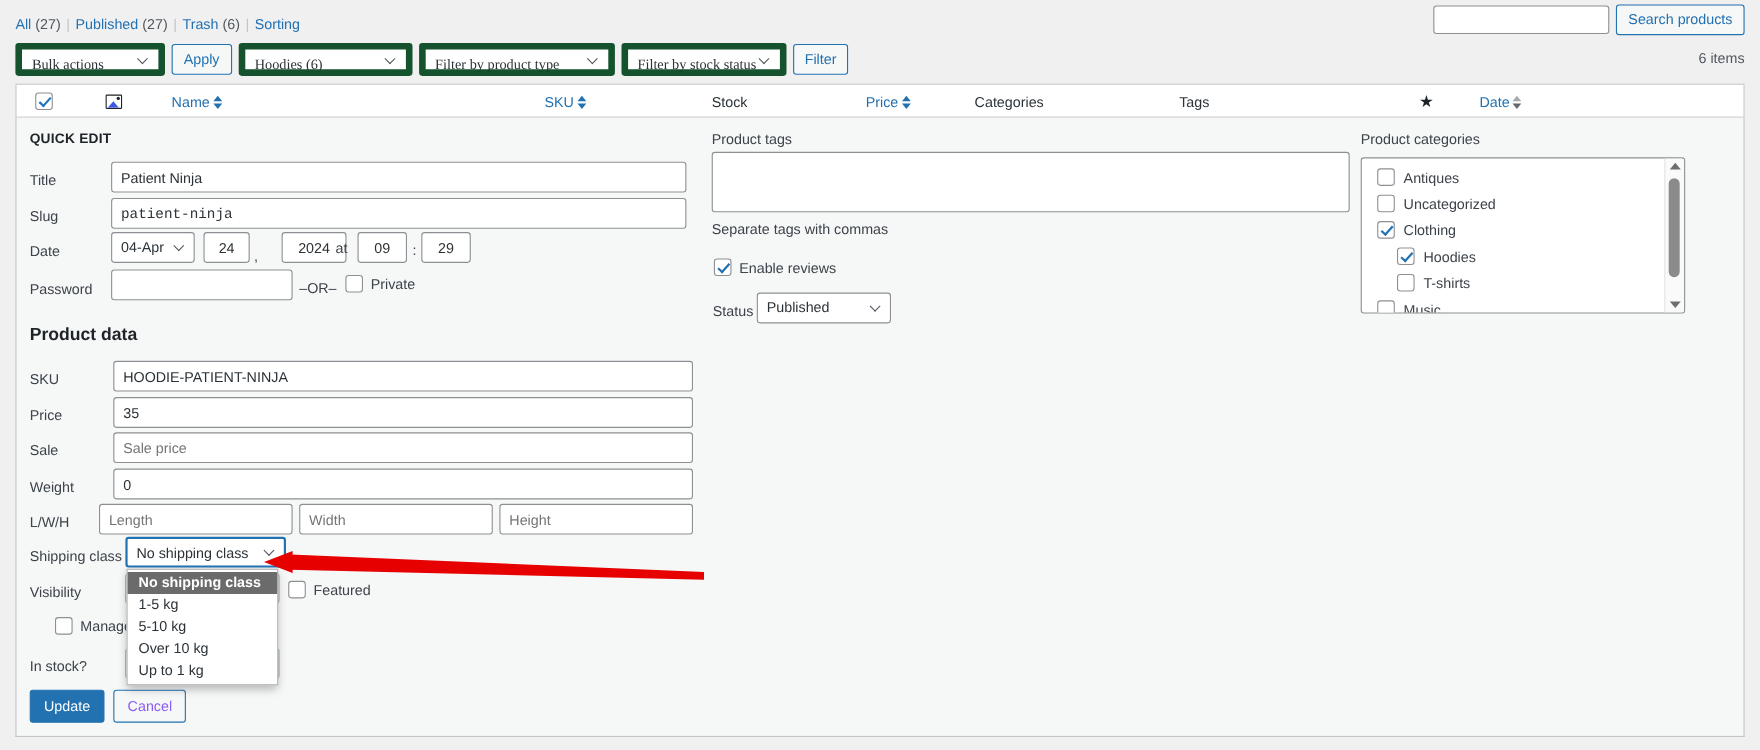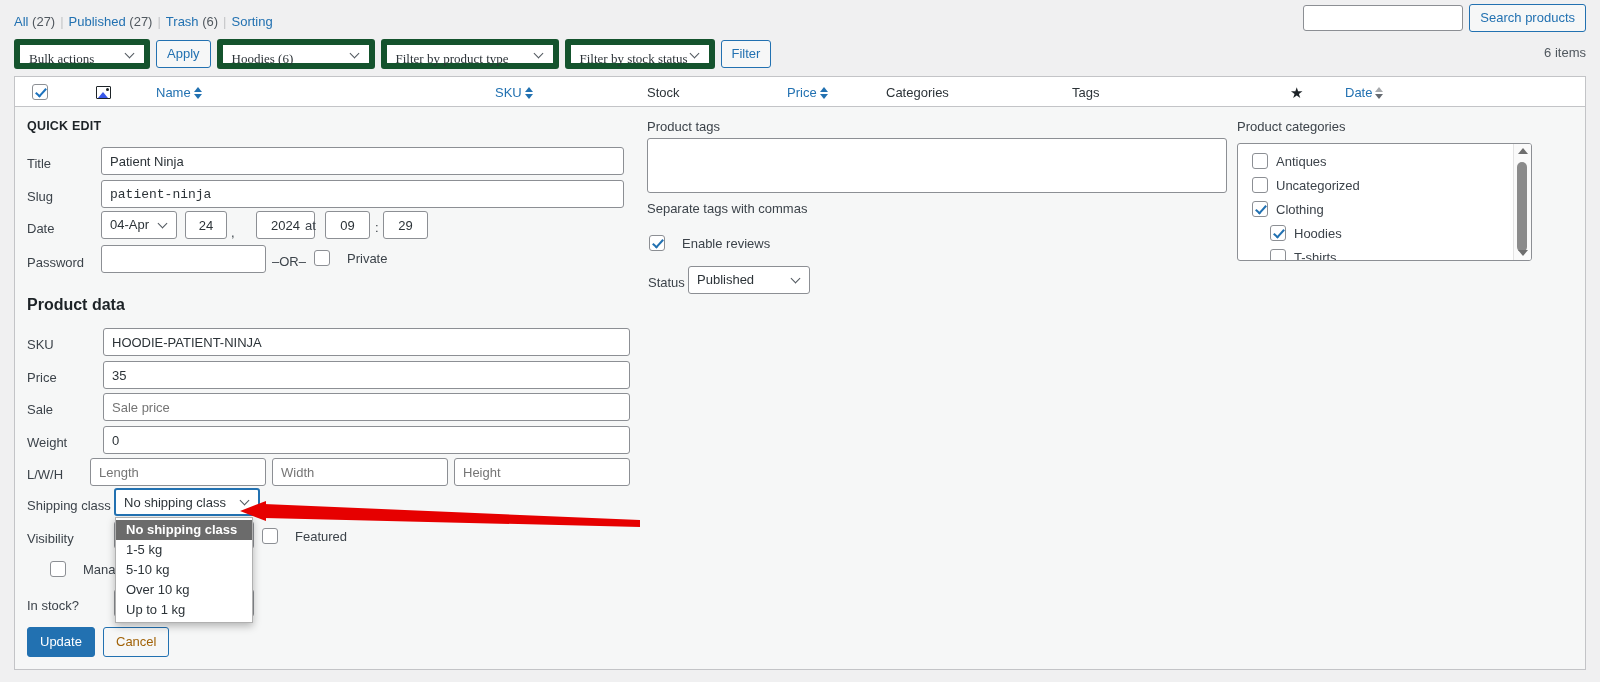--- a/index.html
+++ b/index.html
@@ -319,21 +319,21 @@
     position: absolute;
     font-size: 13px;
     color: #3c434a;
     line-height: 18px;
   }
 
   .cbrow {
     position: absolute;
     display: flex;
     align-items: center;
-    gap: 17px;
+    gap: 7px;
     font-size: 13px;
     color: #3c434a;
     white-space: nowrap;
   }
   .cb {
     position: relative;
     width: 16px; height: 16px;
     box-sizing: border-box;
     border: 1px solid #8c8f94;
     border-radius: 3px;
@@ -473,21 +473,21 @@
     cursor: pointer;
   }
   .btn-cancel {
     position: absolute;
     height: 30px;
     box-sizing: border-box;
     padding: 0 12px;
     background: #f6f7f7;
     border: 1px solid #2271b1;
     border-radius: 3px;
-    color: #a16207;
+    color: #8b5cf6;
     font-size: 13px;
     font-family: "Liberation Sans", sans-serif;
     line-height: 28px;
     cursor: pointer;
   }
 
   
   .annot-arrow {
     position: absolute;
     z-index: 60;
@@ -649,21 +649,21 @@
       <span>Enable reviews</span>
     </div>
 
     <div class="fld-label" style="left:633px; top:167px;">Status</div>
     <div class="inline-sel" style="left:673px; top:159px; width:122px;">
       <span>Published</span>
       <span class="chev"></span>
     </div>
 
     <div class="col-label" style="left:1222px; top:12px;">Product categories</div>
-    <div class="cats-box" style="left:1222px; top:36px; width:295px; height:118px;">
+    <div class="cats-box" style="left:1222px; top:36px; width:295px; height:142px;">
 
       <div class="cat-item" style="left:14px; top:9px;">
         <span class="cb"></span>
         <span>Antiques</span>
       </div>
       <div class="cat-item" style="left:14px; top:33px;">
         <span class="cb"></span>
         <span>Uncategorized</span>
       </div>
       <div class="cat-item" style="left:14px; top:57px;">

